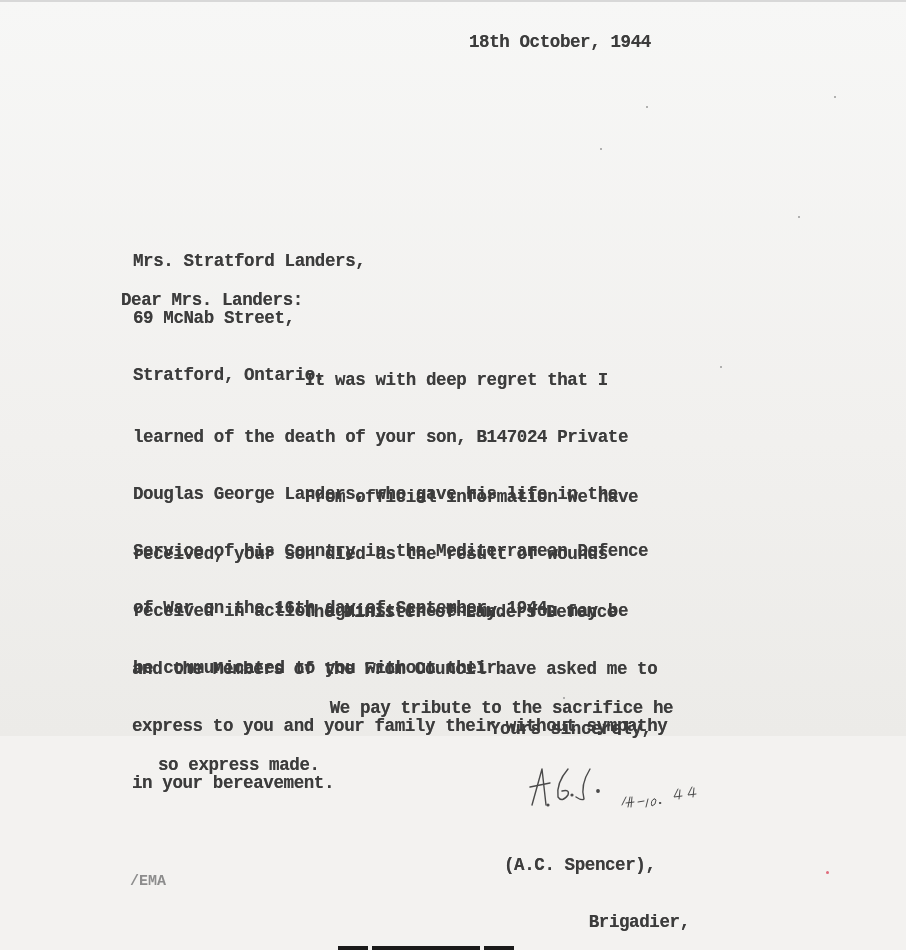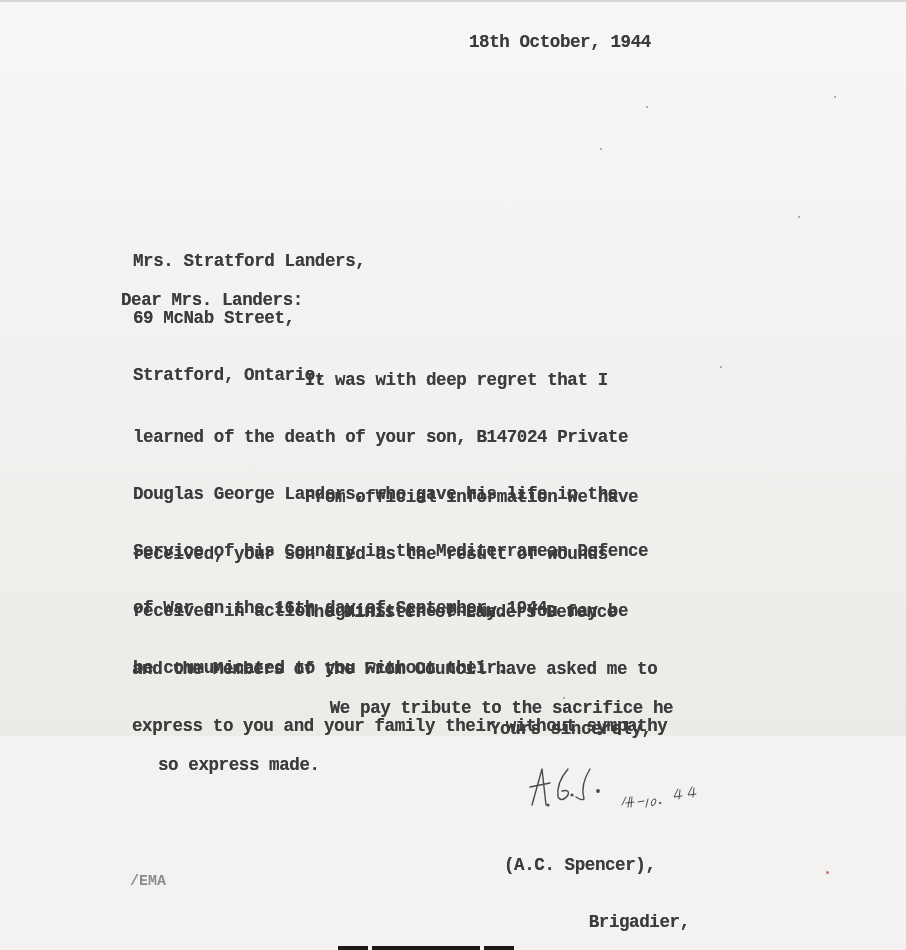--- a/index.html
+++ b/index.html
@@ -104,20 +104,21 @@
     <span class="line">                 From official information we have</span>
     <span class="line">received, your son died as the result of wounds</span>
     <span class="line">received in action against the enemy.  You may be</span>
     <span class="line">be communicated to you without their.</span>
   </div>
 
   <div class="typed p3">
     <span class="line">                 The Minister of Landers Defence</span>
     <span class="line">and the Members of the From Council have asked me to</span>
     <span class="line">express to you and your family their without sympathy</span>
+    <span class="line">in your bereavement.</span>
   </div>
 
   <div class="typed p4">
     <span class="line">                 We pay tribute to the sacrifice he</span>
     <span class="line">so express made.</span>
   </div>
 
   <div class="typed closing">Yours sincerely,</div>
 
   <svg class="signature" viewBox="0 0 200 50" xmlns="http://www.w3.org/2000/svg">

